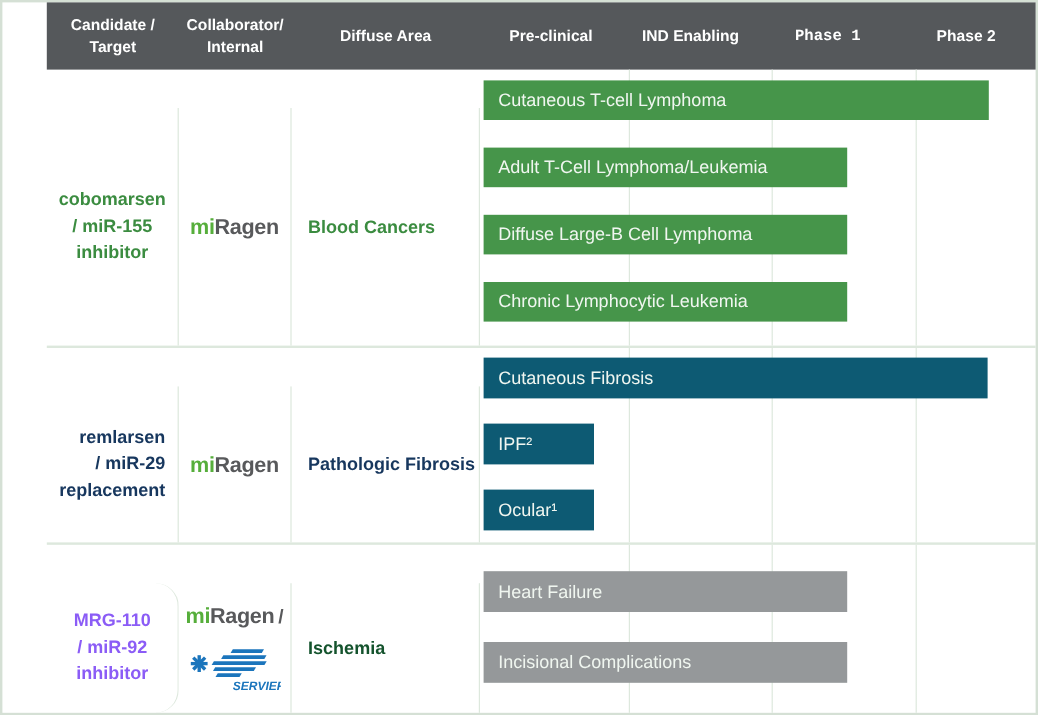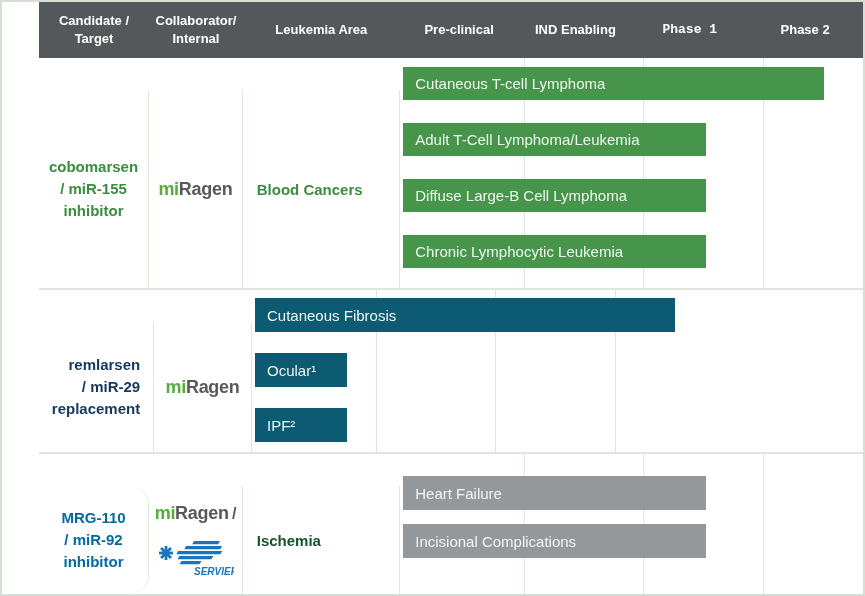--- a/index.html
+++ b/index.html
@@ -81,21 +81,21 @@
     width: 484px;
     display: flex;
     flex-direction: column;
     background:
       linear-gradient(#dde8dd,#dde8dd) 124px 0 / 1px 100% no-repeat,
       linear-gradient(#dde8dd,#dde8dd) 243px 0 / 1px 100% no-repeat,
       linear-gradient(#dde8dd,#dde8dd) 363px 0 / 1px 100% no-repeat;
   }
   .r1 .bars { padding-top: 9px;  gap: 23px; }
   .r2 .bars { padding-top: 8px;  gap: 21px; }
-  .r3 .bars { padding-top: 22px; gap: 14px; }
+  .r3 .bars { padding-top: 22px; gap: 25px; }
   .bar {
     margin-left: 3px;
     display: flex;
     align-items: center;
   }
   .r1 .bar { height: 33px; }
   .r2 .bar { height: 34px; }
   .r3 .bar { height: 34px; }
   .bar-label {
     color: #f0f6f0;
@@ -117,21 +117,21 @@
 </head>
 <body>
 
 <div class="pipeline">
 
   <div class="header-row">
     <div class="hcell c1">Candidate /
 Target</div>
     <div class="hcell c2">Collaborator/
 Internal</div>
-    <div class="hcell c3">Leukemia Area</div>
+    <div class="hcell c3">Diffuse Area</div>
     <div class="hcell c4">Pre-clinical</div>
     <div class="hcell c5">IND Enabling</div>
     <div class="hcell c6">Phase 1</div>
     <div class="hcell c7">Phase 2</div>
   </div>
 
   <div class="prow r1">
     <div class="cell candidate" style="color: rgb(59, 140, 64);">cobomarsen
 / miR-155
 inhibitor</div>
@@ -155,35 +155,36 @@
     </div>
   </div>
 
   <div class="prow r2">
     <div class="cell candidate" style="color: rgb(23, 55, 94); text-align: right;">remlarsen
 / miR-29
 replacement</div>
     <div class="cell collaborator">
       <span class="miragen-logo"><span class="logo-mi">mi</span><span class="logo-ragen">Ragen</span></span>
     </div>
+    <div class="cell disease" style="color: rgb(23, 55, 94);">Pathologic Fibrosis</div>
     <div class="bars">
       <div class="bar" style="width: 420px; background-color: rgb(13, 90, 115);">
         <span class="bar-label">Cutaneous Fibrosis</span>
       </div>
       <div class="bar" style="width: 92px; background-color: rgb(13, 90, 115);">
+        <span class="bar-label">IPF²</span>
+      </div>
+      <div class="bar" style="width: 92px; background-color: rgb(13, 90, 115);">
         <span class="bar-label">Ocular¹</span>
       </div>
-      <div class="bar" style="width: 92px; background-color: rgb(13, 90, 115);">
-        <span class="bar-label">IPF²</span>
-      </div>
     </div>
   </div>
 
   <div class="prow r3">
-    <div class="cell candidate" style="color: #0369a1; border-radius: 19px;">MRG-110
+    <div class="cell candidate" style="color: #8b5cf6; border-radius: 19px;">MRG-110
 / miR-92
 inhibitor</div>
     <div class="cell collaborator">
       <span class="miragen-logo"><span class="logo-mi">mi</span><span class="logo-ragen">Ragen</span> <span class="logo-sep">/</span></span>
       <svg class="servier-logo" width="78" height="40" viewBox="0 0 78 40">
         <g fill="#1B75BC">
           <g transform="translate(10,15)">
             <rect x="-1.4" y="-7" width="2.8" height="14"></rect>
             <rect x="-1.4" y="-7" width="2.8" height="14" transform="rotate(45)"></rect>
             <rect x="-1.4" y="-7" width="2.8" height="14" transform="rotate(90)"></rect>

